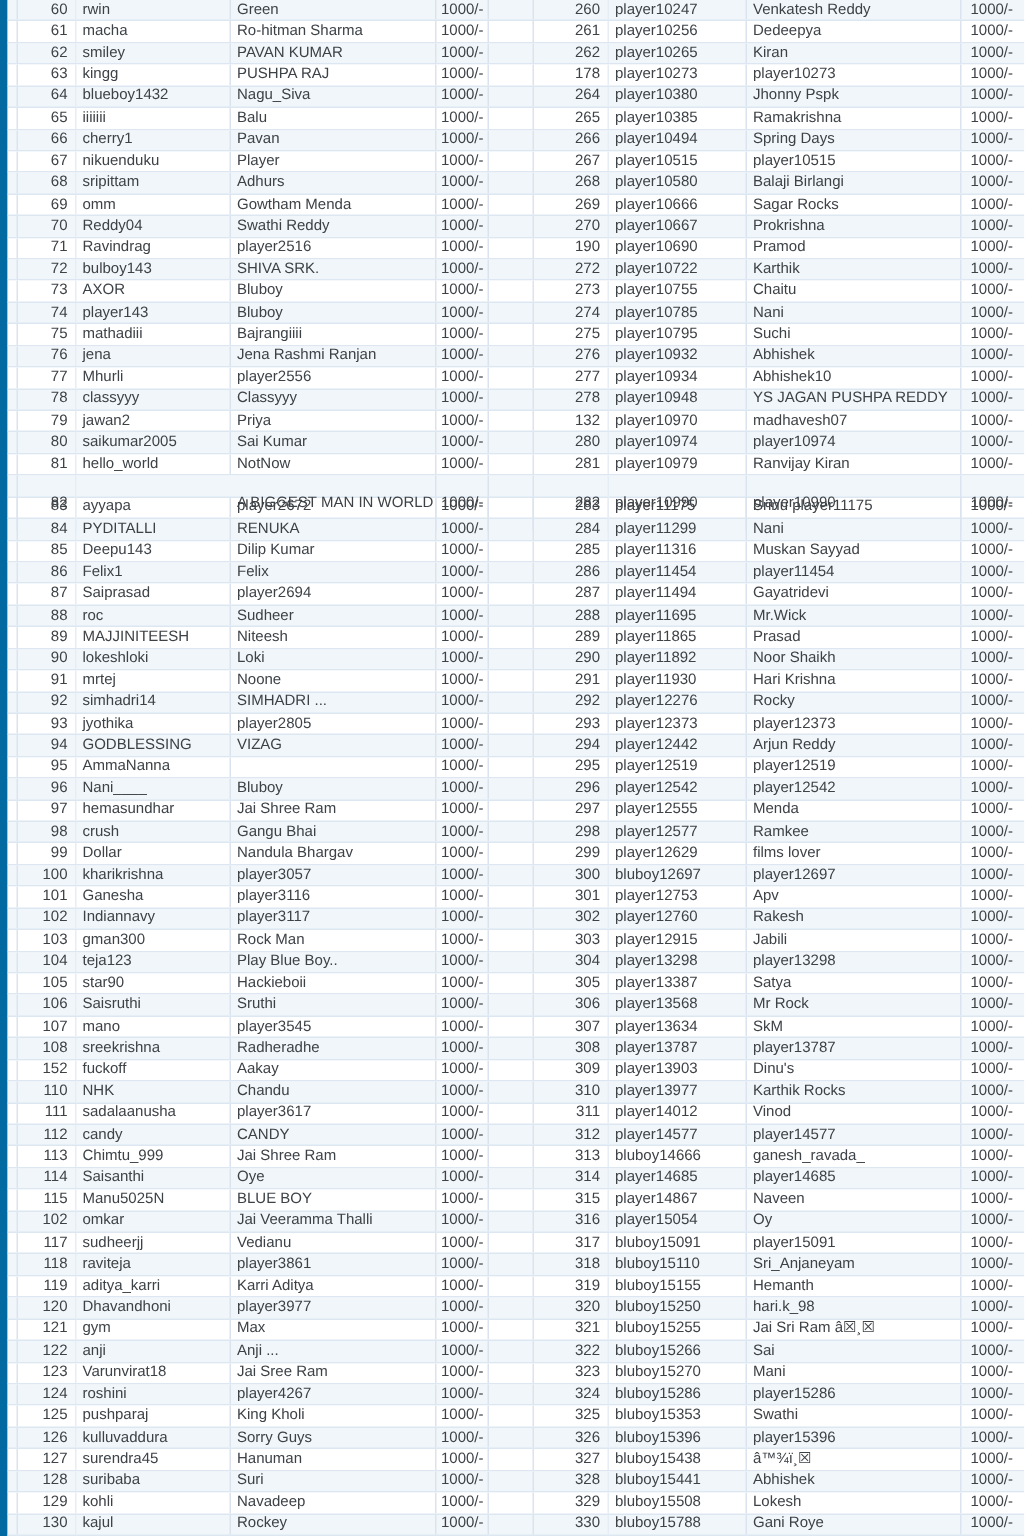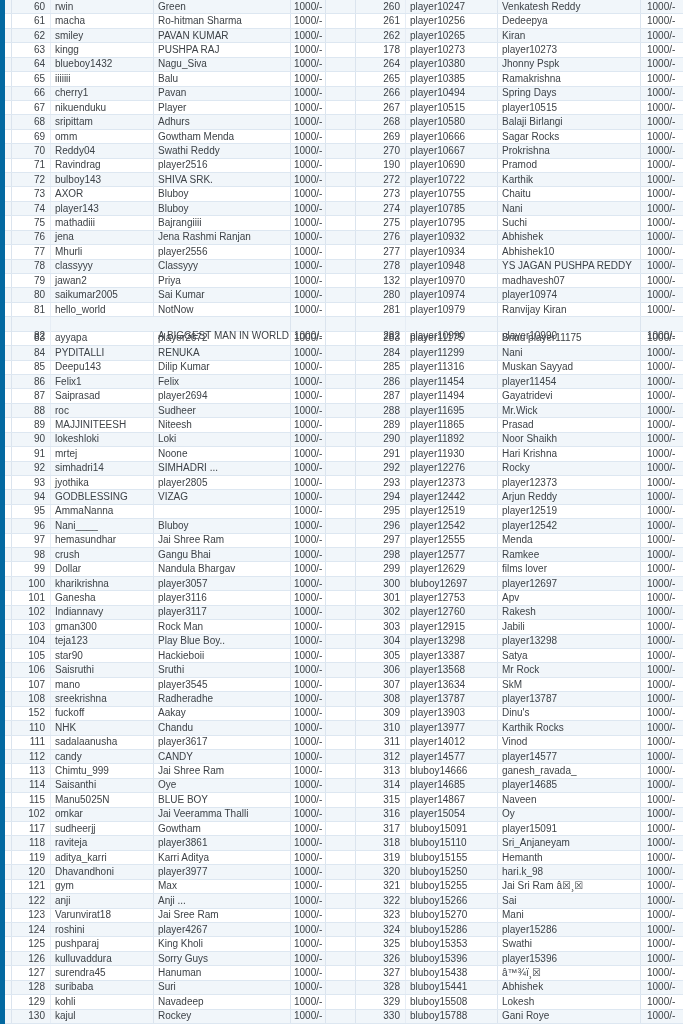--- a/index.html
+++ b/index.html
@@ -724,21 +724,21 @@
       <div class="cell sp"></div>
       <div class="cell no">316</div>
       <div class="cell user">player15054</div>
       <div class="cell name">Oy</div>
       <div class="cell amt redge">1000/-</div>
     </div>
     <div class="row">
       <div class="cell sp"></div>
       <div class="cell no">117</div>
       <div class="cell user">sudheerjj</div>
-      <div class="cell name">Gowtham</div>
+      <div class="cell name">Vedianu</div>
       <div class="cell amt">1000/-</div>
       <div class="cell sp"></div>
       <div class="cell no">317</div>
       <div class="cell user">bluboy15091</div>
       <div class="cell name">player15091</div>
       <div class="cell amt redge">1000/-</div>
     </div>
     <div class="row even">
       <div class="cell sp"></div>
       <div class="cell no">118</div>

